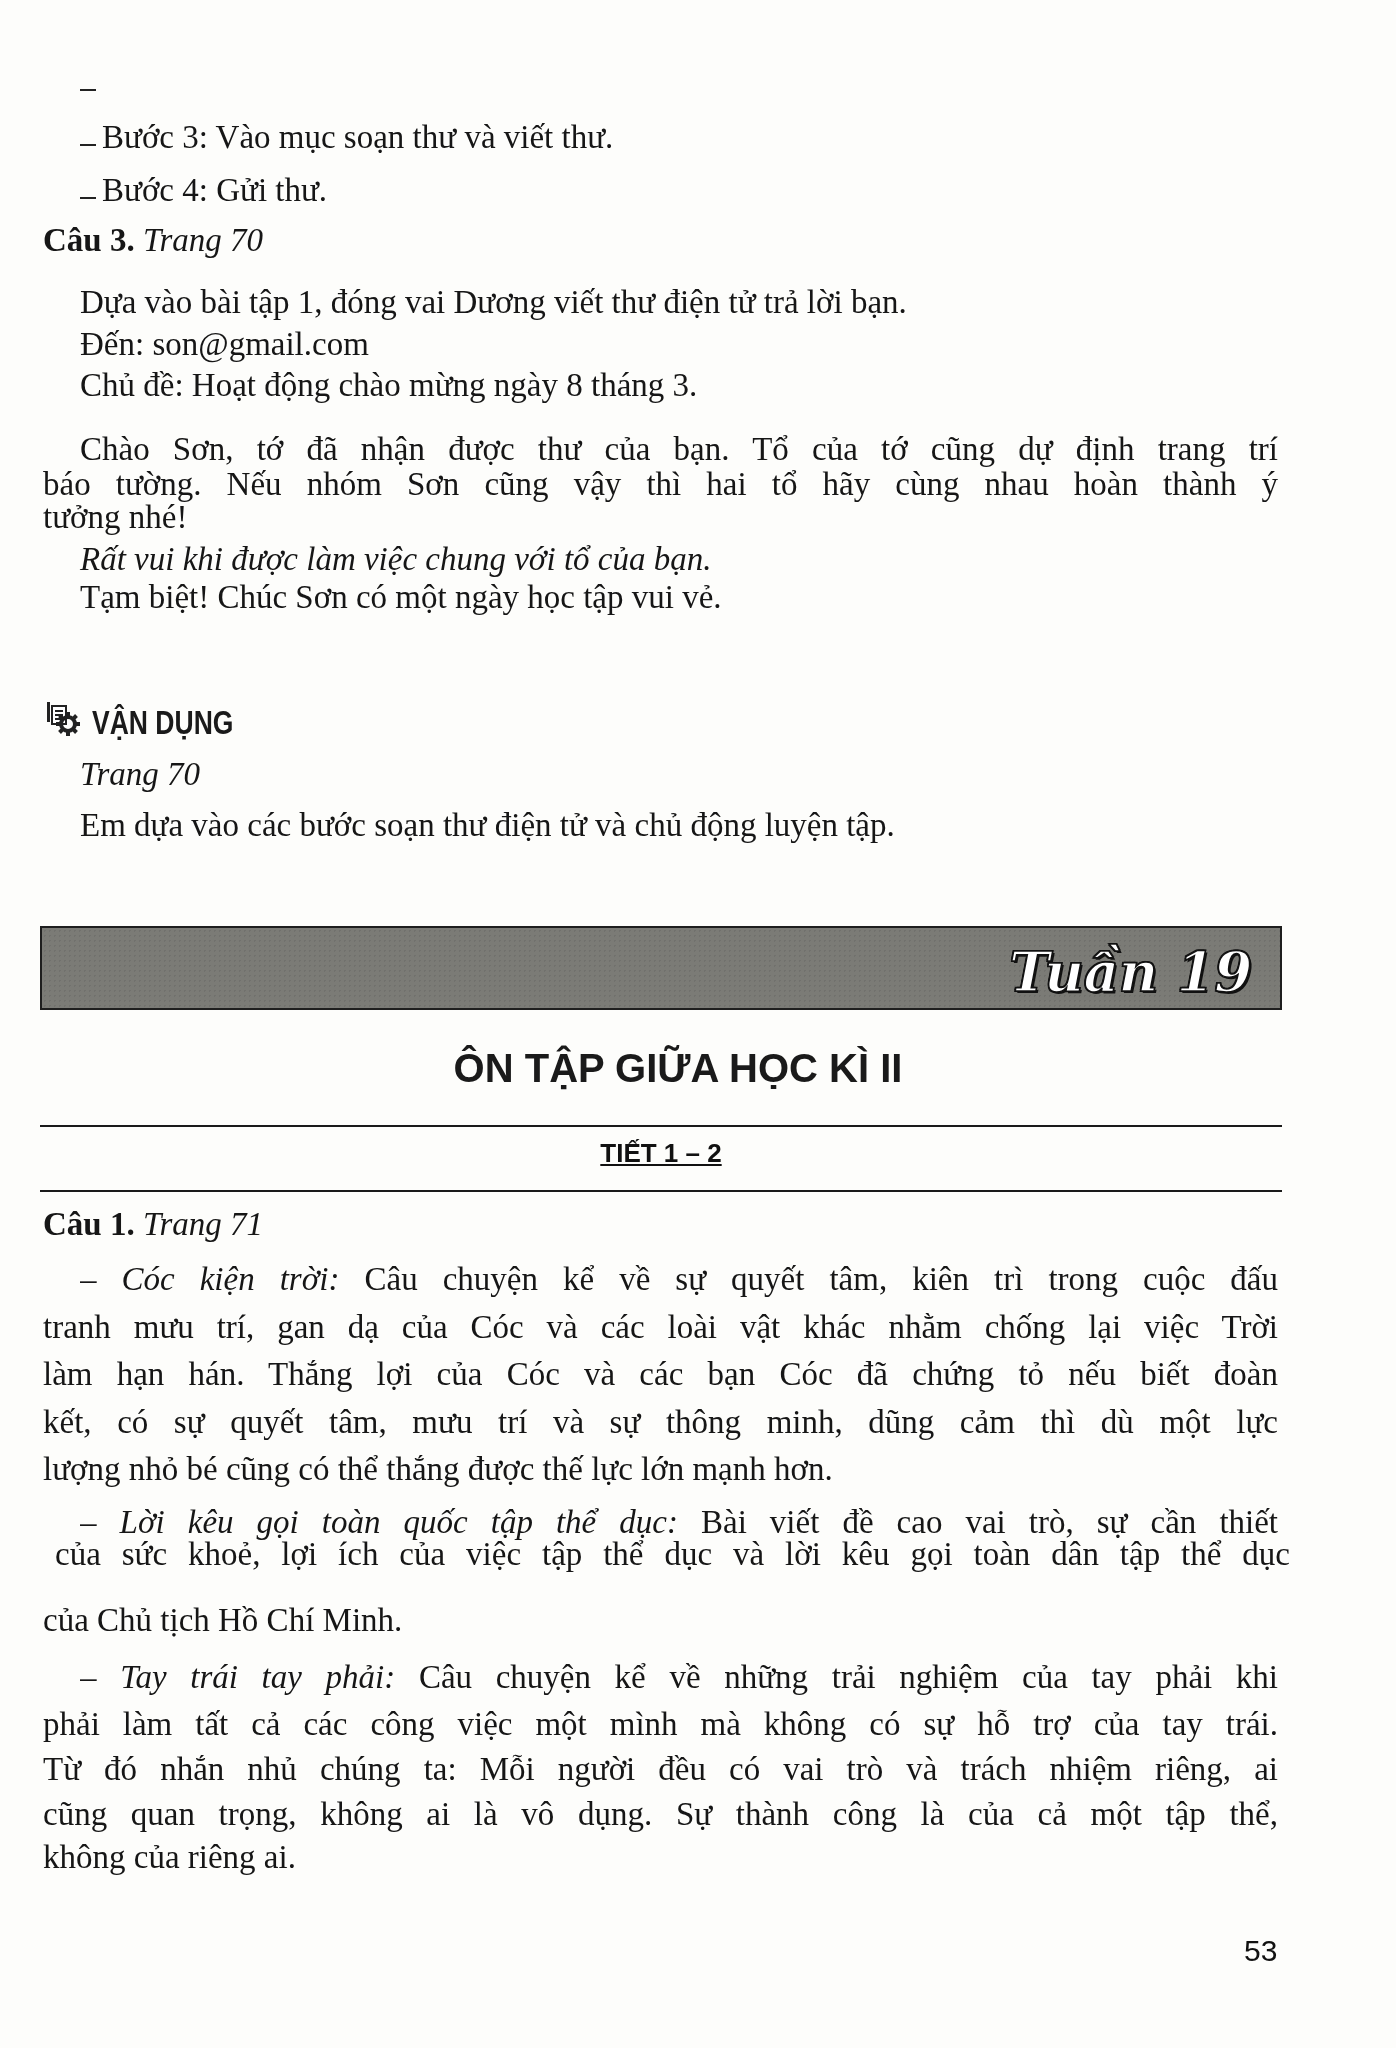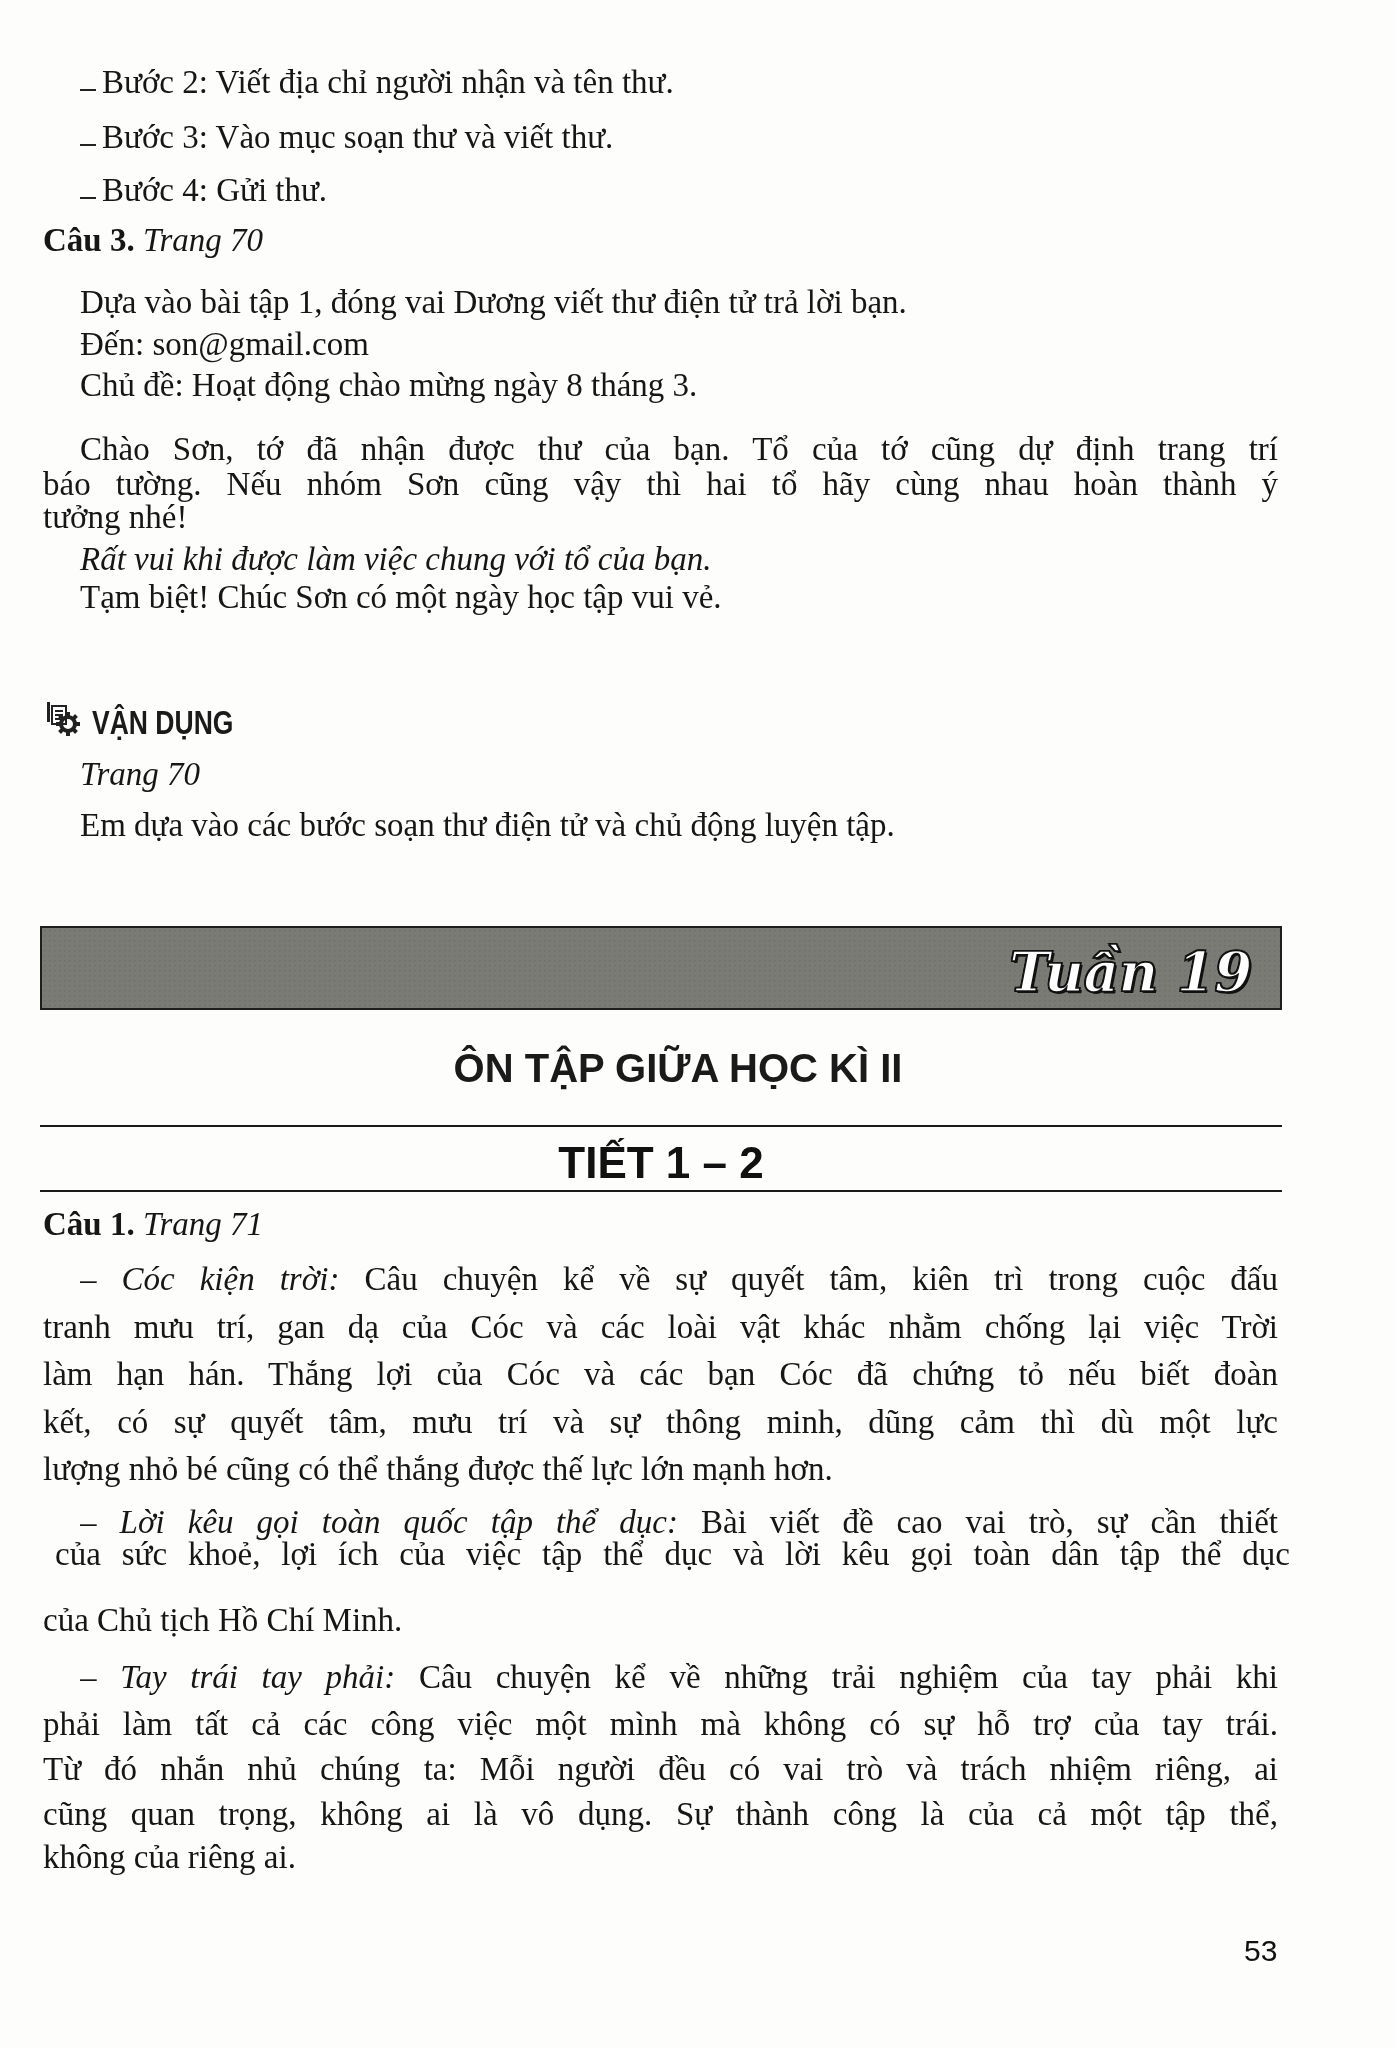--- a/index.html
+++ b/index.html
@@ -42,31 +42,31 @@
     position: absolute; left: 0; width: 1396px; top: 1046px; text-align: center;
     padding-left: 0;
   }
   .title-main span {
     display: inline-block; margin-left: -40px;
     font-family: "Liberation Sans", sans-serif; font-weight: bold; font-size: 40px; color: #1a1a1a;
   }
   .rule { position: absolute; left: 40px; width: 1242px; height: 0; border-top: 2px solid #1a1a1a; }
   .title-sub {
     position: absolute; left: 40px; width: 1242px; top: 1138px; text-align: center;
-    font-family: "Liberation Sans", sans-serif; font-weight: bold; font-size: 44px; color: #111;
+    font-family: "Liberation Sans", sans-serif; font-weight: bold; font-size: 26px; color: #111; text-decoration: underline;
   }
   .page-num {
     position: absolute; left: 1244px; top: 1934px;
     font-family: "Liberation Sans", sans-serif; font-size: 30px; color: #111;
   }
 </style>
 </head>
 <body>
 
-<div class="ln" style="left:80px; top:62px;"><span class="dash"></span><span>Bước 2: Viết địa chỉ người nhận và tên thư.</span></div>
+<div class="ln" style="left:80px; top:62px;"><span class="dash"></span></div>
 <div class="ln" style="left:80px; top:117px;"><span class="dash"></span><span>Bước 3: Vào mục soạn thư và viết thư.</span></div>
 <div class="ln" style="left:80px; top:170px;"><span class="dash"></span><span>Bước 4: Gửi thư.</span></div>
 
 <div class="ln" style="left:43px; top:220px;">
   <span class="b">Câu 3.</span>
   <span class="it">Trang 70</span>
 </div>
 <div class="ln" style="left:80px; top:282px;">Dựa vào bài tập 1, đóng vai Dương viết thư điện tử trả lời bạn.</div>
 <div class="ln" style="left:80px; top:324px;">Đến: son@gmail.com</div>
 <div class="ln" style="left:80px; top:365px;">Chủ đề: Hoạt động chào mừng ngày 8 tháng 3.</div>

